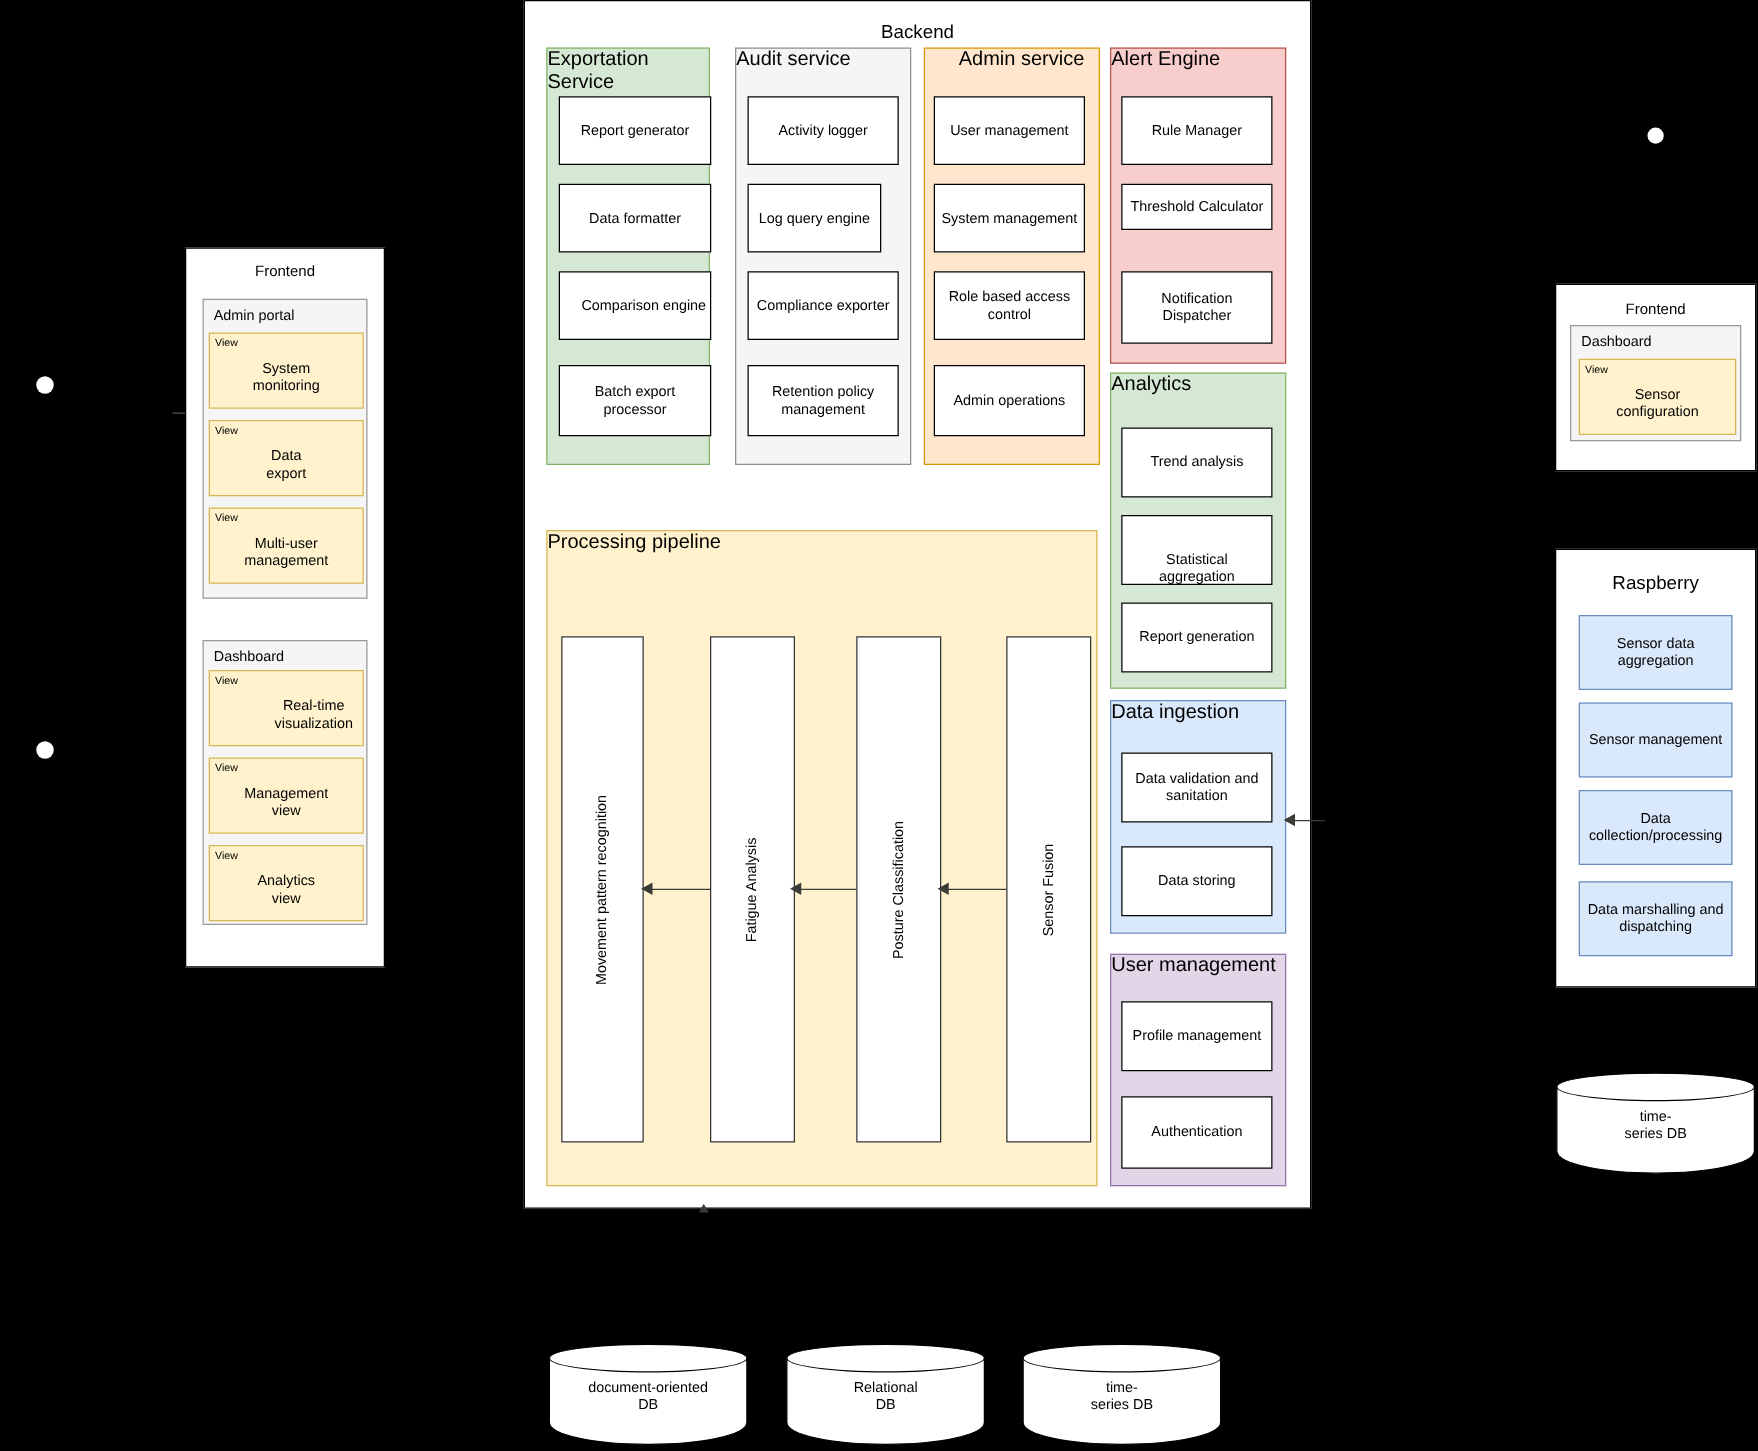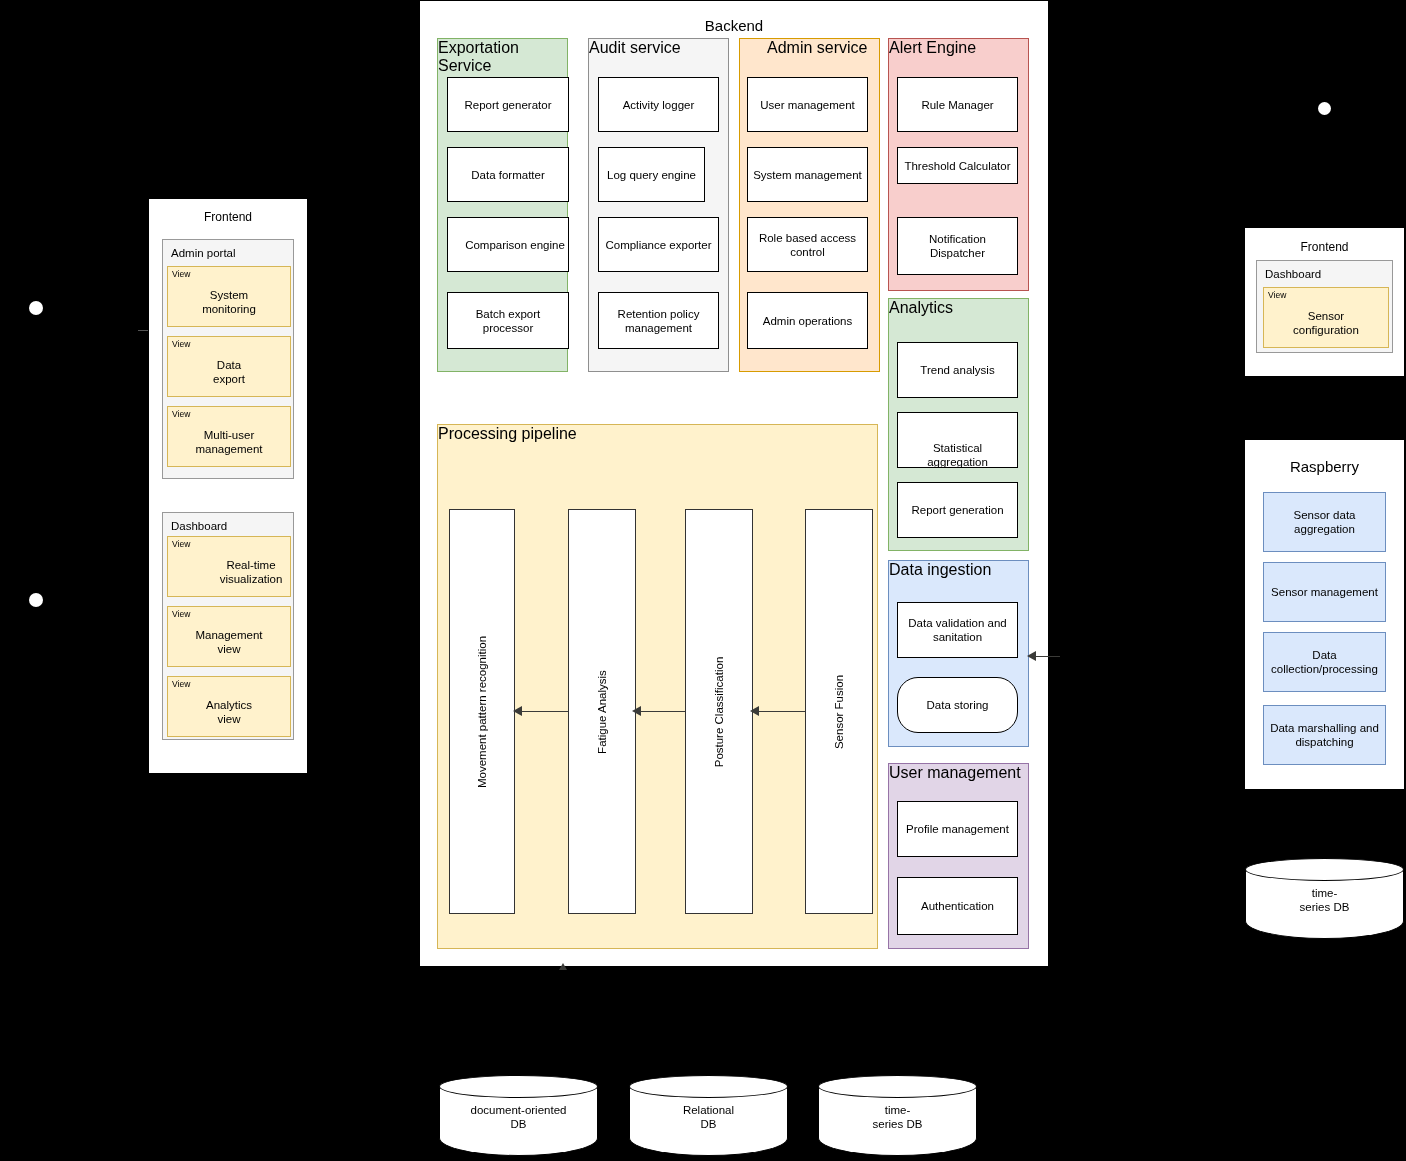--- a/index.html
+++ b/index.html
@@ -162,21 +162,21 @@
   </div>
 <div class="abs node" style="left:897px;top:482px;width:121px;height:56px;">Report generation</div>
 
 <div class="abs g-blue" style="left:888px;top:560px;width:141px;height:187px;">
   <div class="g-title" style="top:8px;">Data ingestion</div>
 </div>
 <div class="abs node" style="left:897px;top:602px;width:121px;height:56px;">
     <span style="white-space:pre-line;">Data validation and
 sanitation</span>
   </div>
-<div class="abs node" style="left:897px;top:677px;width:121px;height:56px;border-radius:21px;">Data storing</div>
+<div class="abs node" style="left:897px;top:677px;width:121px;height:56px;">Data storing</div>
 
 <div class="abs g-purple" style="left:888px;top:763px;width:141px;height:186px;">
   <div class="g-title" style="top:8px;">User management</div>
 </div>
 <div class="abs node" style="left:897px;top:801px;width:121px;height:56px;">Profile management</div>
 <div class="abs node" style="left:897px;top:877px;width:121px;height:58px;">Authentication</div>
 
 <div class="abs g-yellow" style="left:437px;top:424px;width:441px;height:525px;">
   <div class="g-title" style="top:25px;">Processing pipeline</div>
 </div>

